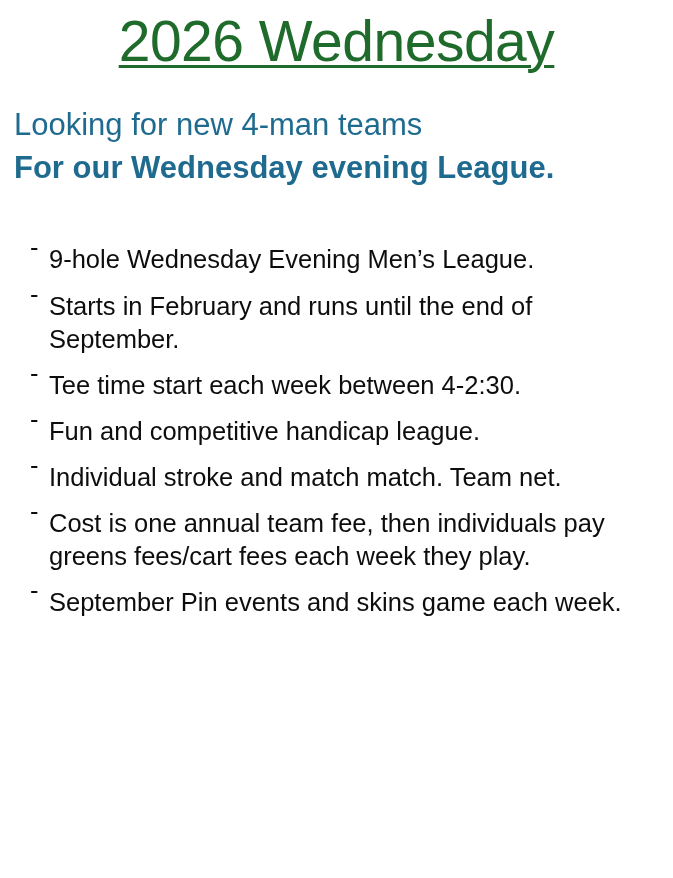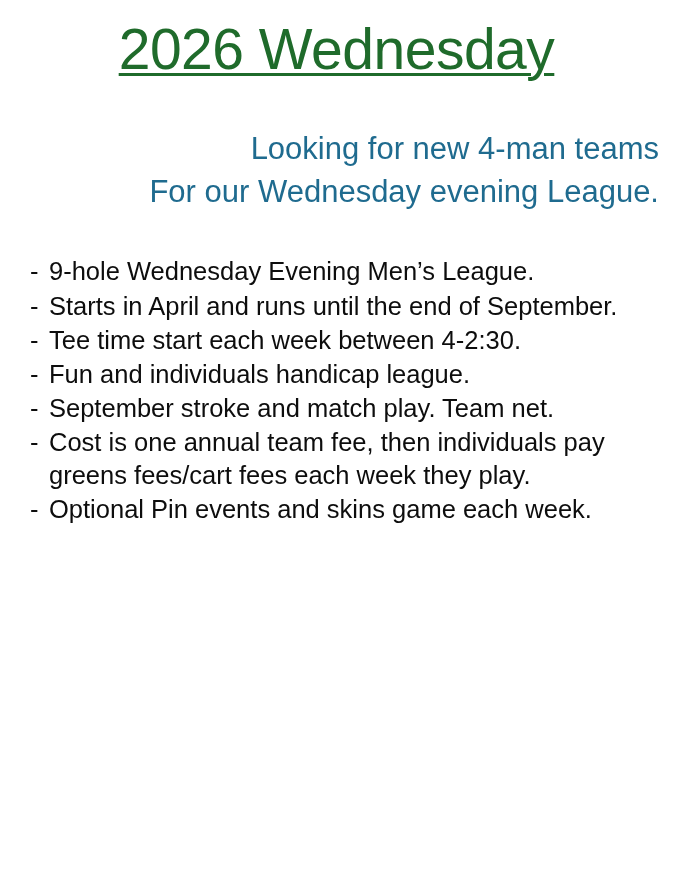--- a/index.html
+++ b/index.html
@@ -16,46 +16,47 @@
   }
   .page {
     width: 673px;
     height: 878px;
     position: relative;
     box-sizing: border-box;
     padding: 10px 14px 0 14px;
   }
   .title-block {
     text-align: center;
-    margin-top: 8px;
+    margin-top: 0;
   }
   .title-line {
     font-size: 57px;
     line-height: 1.12;
     color: #1f6b2b;
     text-decoration: underline;
     text-decoration-thickness: 3px;
     text-underline-offset: 4px;
     font-weight: 400;
     letter-spacing: -0.5px;
     white-space: nowrap;
   }
   .subtitle-block {
-    margin-top: 46px;
-    text-align: right;
+    margin-top: 30px;
+    text-align: left;
     color: #1f6b8f;
   }
   .subtitle-line {
     font-size: 31px;
     line-height: 1.38;
     font-weight: 400;
     white-space: nowrap;
   }
   .subtitle-line.second {
     font-size: 31px;
+    font-weight: bold;
   }
   .bullets {
     margin-top: 42px;
     padding: 0 6px 0 16px;
   }
   .bullet-row {
     display: flex;
     align-items: flex-start;
     font-size: 25.5px;
     line-height: 1.30;
@@ -64,20 +65,21 @@
   }
   .bullet-dash {
     width: 17px;
     flex: 0 0 17px;
     text-align: left;
     color: #0d0d0d;
   }
   .bullet-text {
     flex: 1 1 auto;
     padding-left: 2px;
+    margin-top: 12px;
   }
 </style>
 </head>
 <body>
 
 <div class="page">
 
   <div class="title-block">
     <div class="title-line">2026 Wednesday</div>
   </div>
@@ -89,43 +91,43 @@
 
   <div class="bullets">
 
     <div class="bullet-row">
       <span class="bullet-dash">-</span>
       <span class="bullet-text">9-hole Wednesday Evening Men’s League.</span>
     </div>
 
     <div class="bullet-row">
       <span class="bullet-dash">-</span>
-      <span class="bullet-text">Starts in April and runs until the end of September.</span>
+      <span class="bullet-text">Starts in February and runs until the end of September.</span>
     </div>
 
     <div class="bullet-row">
       <span class="bullet-dash">-</span>
       <span class="bullet-text">Tee time start each week between 4-2:30.</span>
     </div>
 
     <div class="bullet-row">
       <span class="bullet-dash">-</span>
-      <span class="bullet-text">Fun and individuals handicap league.</span>
+      <span class="bullet-text">Fun and competitive handicap league.</span>
     </div>
 
     <div class="bullet-row">
       <span class="bullet-dash">-</span>
-      <span class="bullet-text">September stroke and match play.  Team net.</span>
+      <span class="bullet-text">Individual stroke and match match.  Team net.</span>
     </div>
 
     <div class="bullet-row">
       <span class="bullet-dash">-</span>
       <span class="bullet-text">Cost is one annual team fee, then individuals pay greens fees/cart fees each week they play.</span>
     </div>
 
     <div class="bullet-row">
       <span class="bullet-dash">-</span>
-      <span class="bullet-text">Optional Pin events and skins game each week.</span>
+      <span class="bullet-text">September Pin events and skins game each week.</span>
     </div>
 
   </div>
 
 </div>
 
 </body></html>

